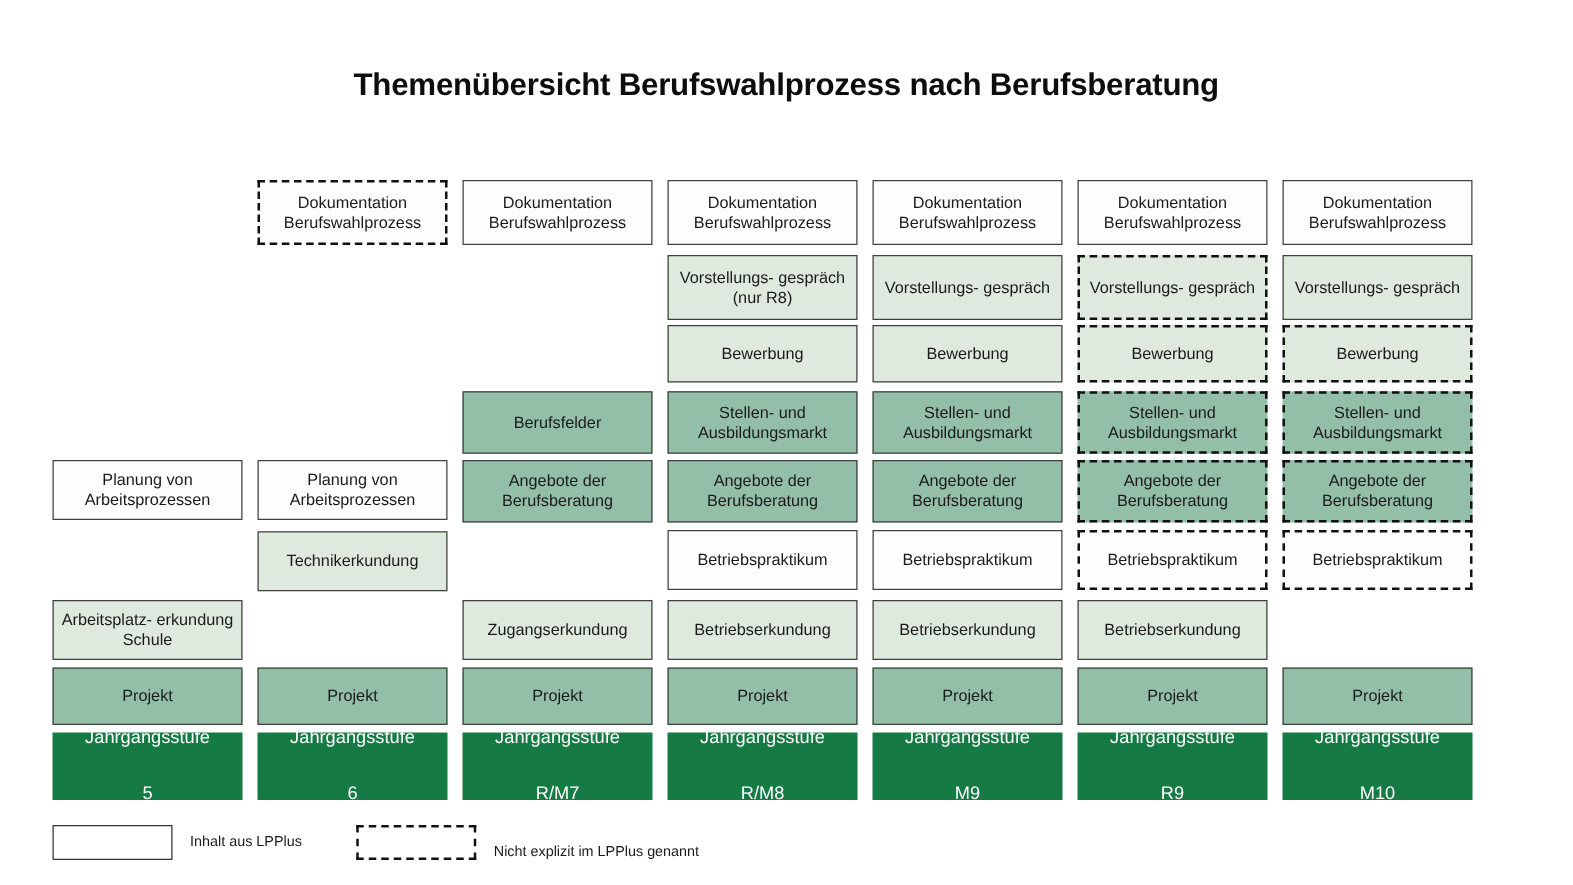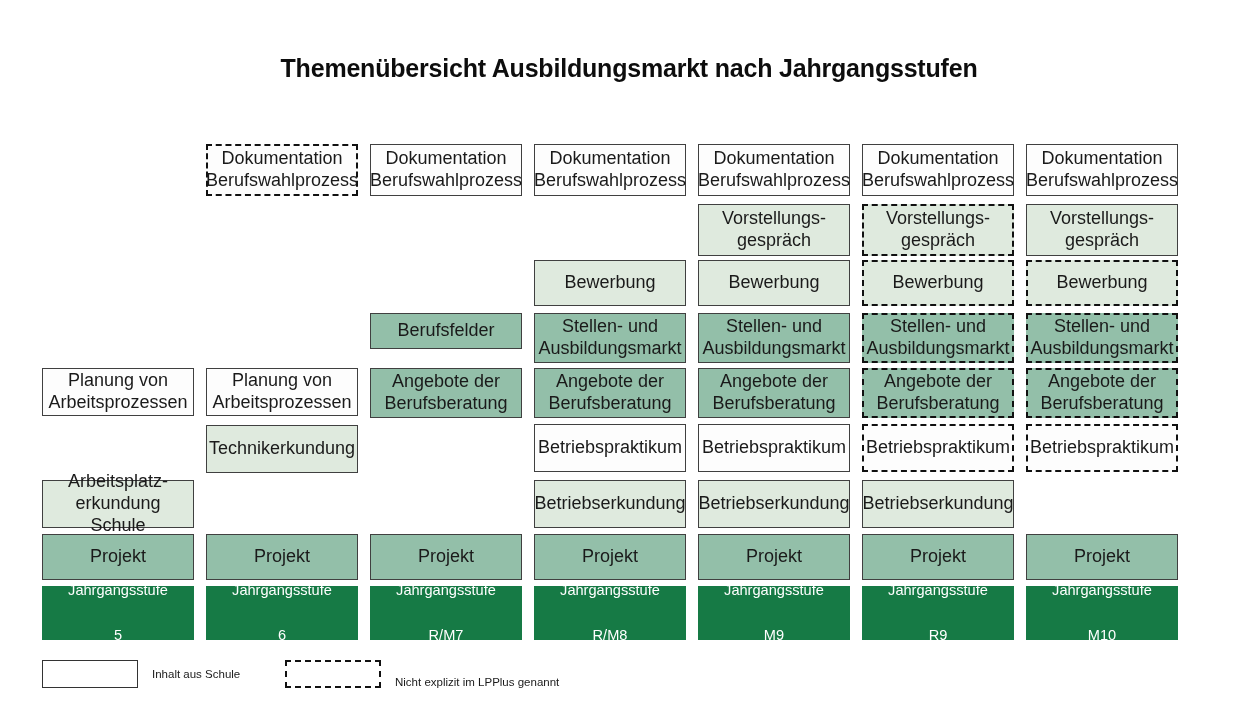--- a/index.html
+++ b/index.html
@@ -30,21 +30,21 @@
     position:absolute;
     top:0; width:152px; height:500px;
   }
   .box {
     position:absolute;
     left:0; width:152px;
     display:flex;
     align-items:center;
     justify-content:center;
     text-align:center;
-    font-size:18px;
+    font-size:13px;
     line-height:1.22;
     padding:2px 4px;
     color:#1a1a1a;
   }
   
   .fill-white  { background:#fdfdfd; }
   .fill-light  { background:#dfeade; }
   .fill-mid    { background:#93bfa9; }
   .fill-dark   { background:#167a45; color:#ffffff; }
   
@@ -69,21 +69,21 @@
     font-size:11.5px;
     color:#1a1a1a;
     white-space:nowrap;
   }
   #legend-item-1 { left:0; }
   #legend-item-2 { left:243px;align-items:flex-end; }
 </style>
 </head>
 <body>
 
-<div id="page-title">Themenübersicht Ausbildungsmarkt nach Jahrgangsstufen</div>
+<div id="page-title">Themenübersicht Berufswahlprozess nach Berufsberatung</div>
 
 <div id="grid">
     <div class="col" style="left: 0px;">
       <div class="box fill-white bd-solid" style="top: 228px; height: 48px;">Planung von Arbeitsprozessen</div>
       <div class="box fill-light bd-solid" style="top: 340px; height: 48px;">Arbeitsplatz- erkundung Schule</div>
       <div class="box fill-mid bd-solid" style="top: 394px; height: 46px;">Projekt</div>
       <div class="box fill-dark bd-none" style="top: 446px; height: 54px; flex-direction: column;">
         <span>Jahrgangsstufe</span>
         <span>5</span>
       </div>
@@ -93,30 +93,32 @@
       <div class="box fill-white bd-solid" style="top: 228px; height: 48px;">Planung von Arbeitsprozessen</div>
       <div class="box fill-light bd-solid" style="top: 285px; height: 48px;">Technikerkundung</div>
       <div class="box fill-mid bd-solid" style="top: 394px; height: 46px;">Projekt</div>
       <div class="box fill-dark bd-none" style="top: 446px; height: 54px; flex-direction: column;">
         <span>Jahrgangsstufe</span>
         <span>6</span>
       </div>
     </div>
     <div class="col" style="left: 328px;">
       <div class="box fill-white bd-solid" style="top: 4px; height: 52px;">Dokumentation Berufswahlprozess</div>
-      <div class="box fill-mid bd-solid" style="top: 173px; height: 36px;">Berufsfelder</div>
+      <div class="box fill-mid bd-solid" style="top: 173px; height: 50px;">Berufsfelder</div>
       <div class="box fill-mid bd-solid" style="top: 228px; height: 50px;">Angebote der Berufsberatung</div>
+      <div class="box fill-light bd-solid" style="top: 340px; height: 48px;">Zugangserkundung</div>
       <div class="box fill-mid bd-solid" style="top: 394px; height: 46px;">Projekt</div>
       <div class="box fill-dark bd-none" style="top: 446px; height: 54px; flex-direction: column;">
         <span>Jahrgangsstufe</span>
         <span>R/M7</span>
       </div>
     </div>
     <div class="col" style="left: 492px;">
       <div class="box fill-white bd-solid" style="top: 4px; height: 52px;">Dokumentation Berufswahlprozess</div>
+      <div class="box fill-light bd-solid" style="top: 64px; height: 52px;">Vorstellungs- gespräch (nur R8)</div>
       <div class="box fill-light bd-solid" style="top: 120px; height: 46px;">Bewerbung</div>
       <div class="box fill-mid bd-solid" style="top: 173px; height: 50px;">Stellen- und Ausbildungsmarkt</div>
       <div class="box fill-mid bd-solid" style="top: 228px; height: 50px;">Angebote der Berufsberatung</div>
       <div class="box fill-white bd-solid" style="top: 284px; height: 48px;">Betriebspraktikum</div>
       <div class="box fill-light bd-solid" style="top: 340px; height: 48px;">Betriebserkundung</div>
       <div class="box fill-mid bd-solid" style="top: 394px; height: 46px;">Projekt</div>
       <div class="box fill-dark bd-none" style="top: 446px; height: 54px; flex-direction: column;">
         <span>Jahrgangsstufe</span>
         <span>R/M8</span>
       </div>
@@ -160,19 +162,19 @@
       <div class="box fill-dark bd-none" style="top: 446px; height: 54px; flex-direction: column;">
         <span>Jahrgangsstufe</span>
         <span>M10</span>
       </div>
     </div>
   </div>
 
 <div id="legend">
     <div class="legend-item" id="legend-item-1">
       <div class="legend-swatch solid"></div>
-      <div class="legend-label">Inhalt aus Schule</div>
+      <div class="legend-label">Inhalt aus LPPlus</div>
     </div>
     <div class="legend-item" id="legend-item-2">
       <div class="legend-swatch dashed"></div>
       <div class="legend-label">Nicht explizit im LPPlus genannt</div>
     </div>
   </div>
 
 </body></html>

